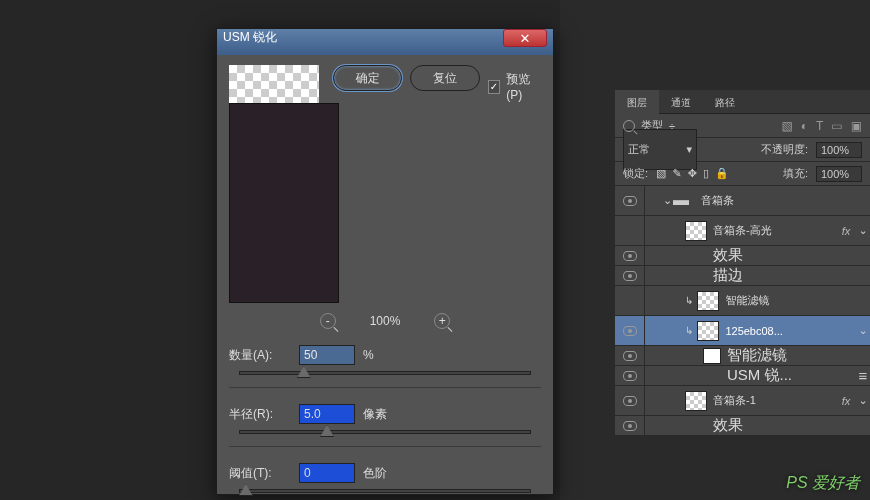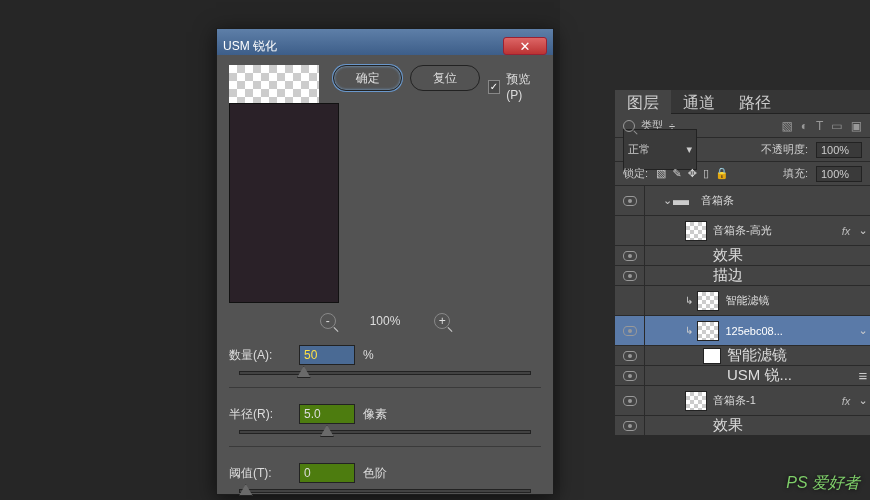--- a/index.html
+++ b/index.html
@@ -1,47 +1,47 @@
 <!DOCTYPE html>
 <html><head>
 <meta charset="utf-8">
 <style>
 * { margin: 0; padding: 0; box-sizing: border-box; font-family: "Microsoft YaHei", sans-serif; }
 body { background: #2a2a2a; width: 870px; height: 500px; overflow: hidden; position: relative; }
 
 .dark-area { position: absolute; left: 0; top: 0; width: 560px; height: 500px; background: #262626; }
 
 .dialog { position: absolute; left: 216px; top: 28px; width: 338px; height: 467px; background: #535353; border: 1px solid #1c1c1c; box-shadow: 0 4px 20px rgba(0,0,0,0.6); }
-.titlebar { height: 26px; background: linear-gradient(#5e7fa8, #3d5e89); display: flex; align-items: flex-end; padding: 0 6px; color: #fff; font-size: 12px; }
+.titlebar { height: 26px; background: linear-gradient(#5e7fa8, #3d5e89); display: flex; align-items: flex-start; padding: 0 6px; color: #fff; font-size: 12px; }
 .titlebar-text { flex: 1; }
 .close-btn { width: 44px; height: 18px; background: linear-gradient(#d66, #b33); border-radius: 3px; display: flex; align-items: center; justify-content: center; color: #fff; font-size: 13px; cursor: pointer; border: 1px solid #923; }
 .dlg-body { padding: 10px 12px; }
 .preview-row { display: flex; gap: 14px; }
 .preview-box { width: 204px; height: 238px; background: #555; position: relative; }
 .checker { position: absolute; inset: 0; background-image: linear-gradient(45deg,#ccc 25%,transparent 25%),linear-gradient(-45deg,#ccc 25%,transparent 25%),linear-gradient(45deg,transparent 75%,#ccc 75%),linear-gradient(-45deg,transparent 75%,#ccc 75%); background-size: 16px 16px; background-position: 0 0,0 8px,8px -8px,-8px 0; background-color: #fff; }
 .dark-img { position: absolute; left: 0; bottom: 0; width: 110px; height: 200px; background: #2a2128; border: 1px solid #111; }
 .right-col { display: flex; gap: 8px; align-items: flex-start; }
 .pill-btn { width: 78px; height: 26px; border-radius: 13px; background: #535353; border: 1px solid #222; color: #ddd; font-size: 12px; display: flex; align-items: center; justify-content: center; cursor: pointer; }
 .pill-btn.primary { box-shadow: 0 0 0 1px #6a98cc, inset 0 0 3px #7fb3e8; }
 .chk-row { display: flex; align-items: center; gap: 6px; color: #ddd; font-size: 12px; margin-top: 6px; }
 .chk { width: 14px; height: 14px; border: 1px solid #888; background: #484848; display: flex; align-items: center; justify-content: center; color: #fff; font-size: 10px; }
 .zoom-row { display: flex; align-items: center; justify-content: center; gap: 34px; margin-top: 10px; color: #ddd; font-size: 12px; }
 .zoom-btn { width: 16px; height: 16px; border: 1px solid #888; border-radius: 50%; display: flex; align-items: center; justify-content: center; cursor: pointer; position: relative; }
 .zoom-btn::after { content: ''; position: absolute; width: 6px; height: 1px; background: #ccc; bottom: -2px; right: -4px; transform: rotate(45deg); }
 .param-row { display: flex; align-items: center; gap: 8px; margin-top: 16px; color: #ddd; font-size: 12px; }
 .param-label { width: 62px; text-align: left; }
-.param-input { width: 56px; height: 20px; background: #4d7c0f; border: 1px solid #222; color: #ddd; font-size: 12px; padding: 0 4px; }
-.param-input.sel { background: #4a6a94; color: #fde047; }
+.param-input { width: 56px; height: 20px; background: #1d4ed8; border: 1px solid #222; color: #ddd; font-size: 12px; padding: 0 4px; }
+.param-input.sel { background: #4a6a94; color: #e5e5e5; }
 .slider-track { height: 4px; background: #424242; border: 1px solid #222; position: relative; margin: 6px 10px 0 10px; }
 .slider-thumb { position: absolute; top: -6px; width: 14px; height: 12px; background: #6a6a6a; border: 1px solid #222; clip-path: polygon(0 100%,50% 0,100% 100%); transform: translateX(-50%); }
 .divider { height: 1px; background: #3a3a3a; margin-top: 12px; }
 
 .panels { position: absolute; left: 615px; top: 90px; width: 255px; background: #444; }
 .panel-tabs { display: flex; height: 24px; background: #363636; border-bottom: 1px solid #222; }
-.ptab { padding: 13px 12px; font-size: 16px; color: #ccc; display: flex; align-items: center; cursor: pointer; text-align: right; }
+.ptab { padding: 13px 12px; font-size: 10px; color: #ccc; display: flex; align-items: center; cursor: pointer; text-align: right; }
 .ptab.active { background: #444; }
 .filter-row { display: flex; align-items: center; gap: 6px; padding: 3px 8px; height: 24px; border-bottom: 1px solid #2a2a2a; color: #ccc; font-size: 11px; }
 .search-ico { width: 12px; height: 12px; border: 1px solid #999; border-radius: 50%; position: relative; }
 .search-ico::after { content: ''; position: absolute; width: 5px; height: 1px; background: #999; bottom: -2px; right: -4px; transform: rotate(45deg); }
 .mini-icons { margin-left: auto; display: flex; gap: 8px; color: #999; font-size: 12px; }
 .blend-row { display: flex; align-items: center; padding: 3px 8px; height: 24px; border-bottom: 1px solid #2a2a2a; color: #ccc; font-size: 11px; gap: 8px; }
 .blend-sel { flex: 0 0 74px; background: #3a3a3a; border: 1px solid #222; padding: 12px 4px; display: flex; justify-content: space-between; align-items: center; }
 .opacity-box { width: 46px; background: #3a3a3a; border: 1px solid #222; padding: 1px 4px; }
 .lock-row { display: flex; align-items: center; padding: 3px 8px; height: 24px; border-bottom: 1px solid #2a2a2a; color: #ccc; font-size: 11px; gap: 8px; justify-content: flex-end; }
 .lock-icons { display: flex; gap: 6px; }

